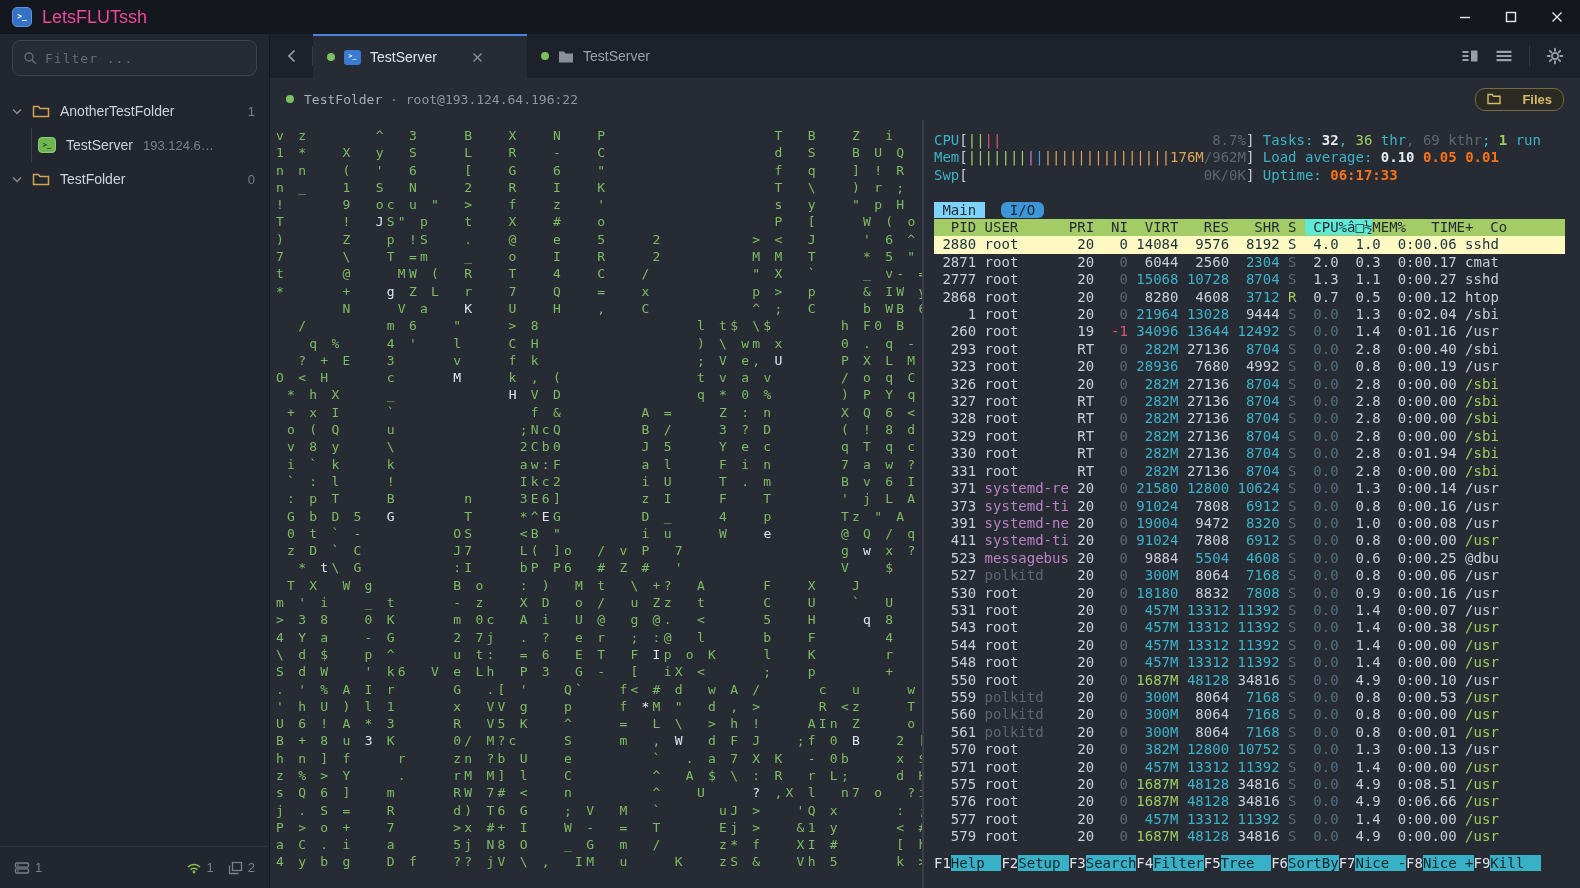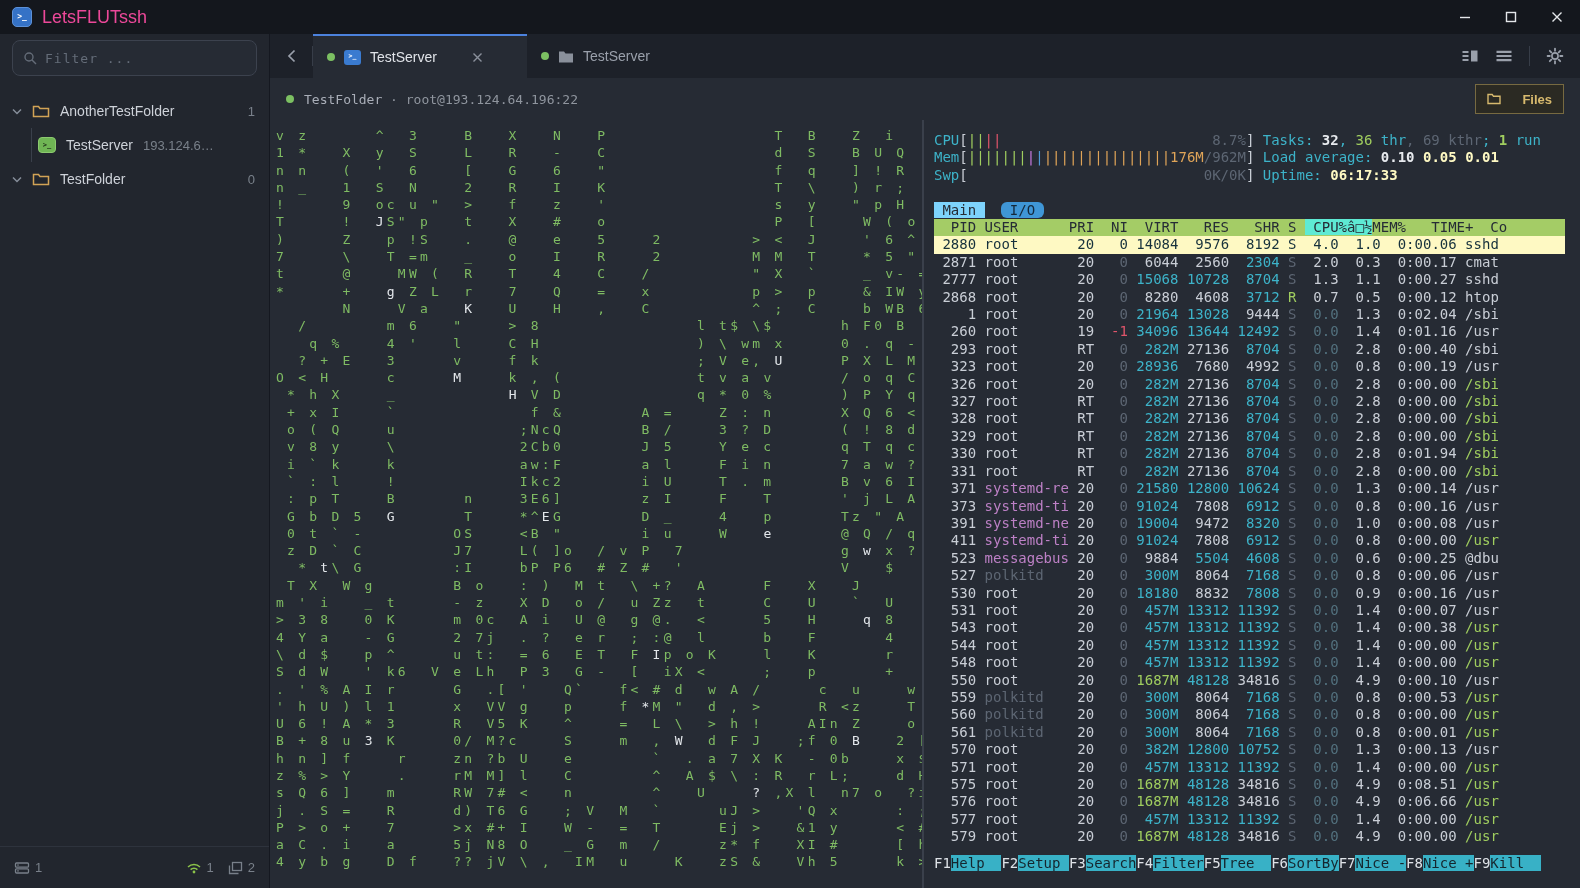--- a/index.html
+++ b/index.html
@@ -57,36 +57,36 @@
              font:bold 6.5px/13px "DejaVu Sans Mono",monospace; text-align:center; flex:none; }
   .tab .tlbl { font-size:14px; color:#e0e3e8; }
   .tab.inactive .tlbl { color:#9aa0ab; }
   .tab .close { margin-left:26px; color:#8a909b; }
   .tab-folder { color:#8a909b; }
   .tabbar-right { margin-left:auto; display:flex; align-items:center; gap:16px; padding-right:16px; color:#9aa0ab; }
 
   .connbar { height:42px; display:flex; align-items:center; padding:0 16px; gap:10px; background:#262b34; }
   .conn-txt { font:13px "DejaVu Sans Mono",monospace; color:#a9aeb8; }
   .conn-sep, .conn-target { color:#8f959e; }
-  .files-btn { margin-left:auto; height:30px; display:flex; align-items:center; gap:21px; padding:0 11px;
-               border:1px solid #776a41; border-radius:0; background:#2b2a23; color:#d8ba6e;
+  .files-btn { margin-left:auto; height:23px; display:flex; align-items:center; gap:21px; padding:0 11px;
+               border:1px solid #776a41; border-radius:10px; background:#2b2a23; color:#d8ba6e;
                font-size:13px; font-weight:bold; }
 
   
   .term { flex:1; display:flex; position:relative; overflow:hidden; }
   .matrix { width:652px; padding:7px 4px 0 6px; font:13px/17.3px "DejaVu Sans Mono",monospace;
             color:#7fbb63; letter-spacing:3.25px; white-space:pre; overflow:hidden; }
   .mb { color:#e3e7eb; }
   .vdiv { width:2px; background:#3a404b; }
 
   .htop { flex:1; padding:12px 15px 0 10px; font:14px/17.4px "DejaVu Sans Mono",monospace;
           color:#c9ced6; position:relative; white-space:pre; overflow:hidden; }
   .hline { min-height:17.4px; }
   .cy  { color:#3db3c9; }
-  .cyb { color:#fef9c3; font-weight:bold; }
+  .cyb { color:#f97316; font-weight:bold; }
   .wb  { color:#e7eaee; font-weight:bold; }
   .gn  { color:#a0ce5f; }
   .gnb { color:#a0ce5f; font-weight:bold; }
   .dim { color:#5d6673; }
   .bg { color:#a0ce5f; } .br { color:#e0556b; } .bm { color:#c678dd; } .bb { color:#4f9bd8; }
   .bo { color:#dfa458; }
   .tabmain { background:#7dd3fc; color:#262c35; }
   .tabio   { background:#3f96d6; color:#14283a;border-radius:6px; }
   .phead { background:#a4cc66; color:#262c35; }
   .psort { background:#5eead4; }

